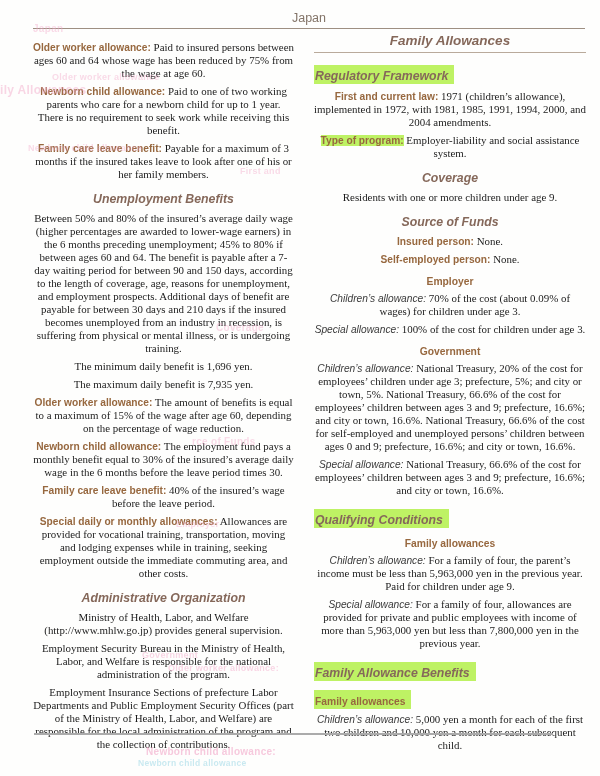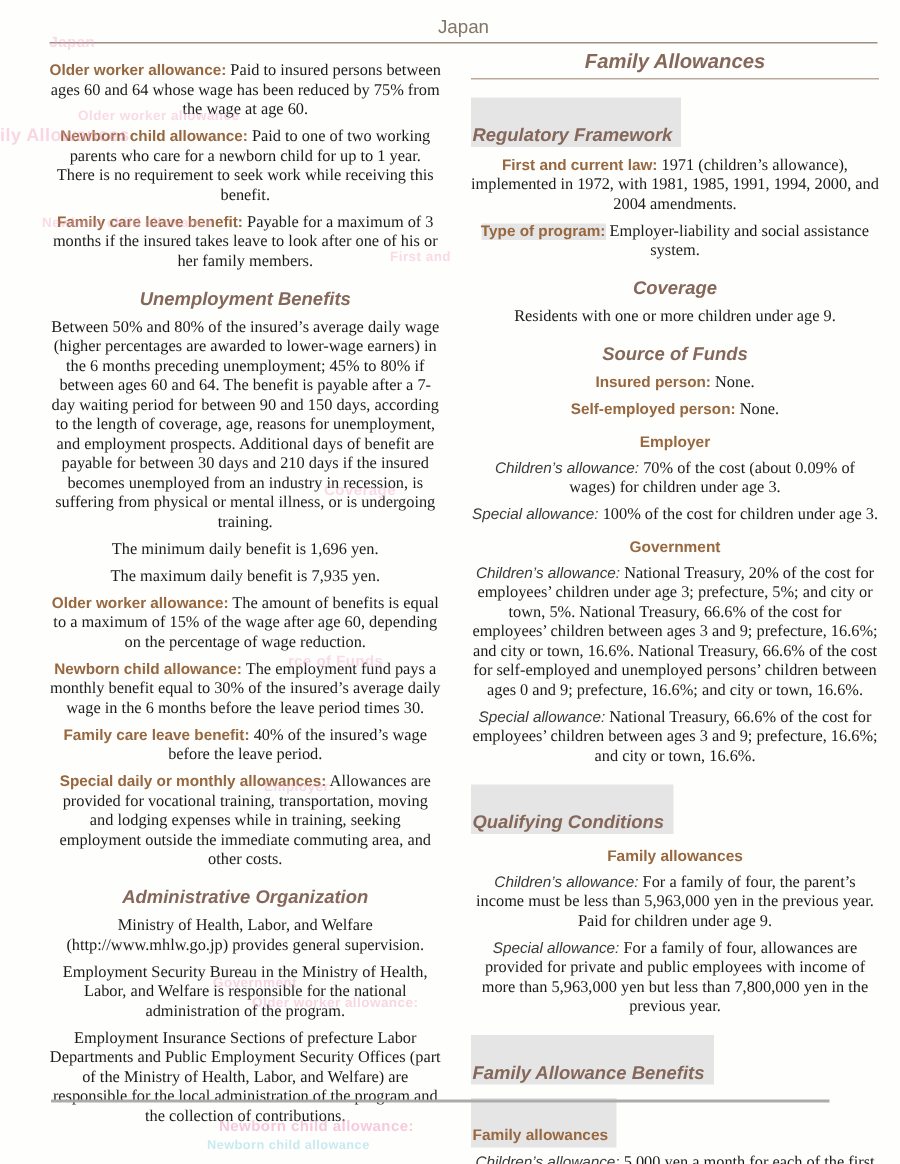--- a/index.html
+++ b/index.html
@@ -14,22 +14,22 @@
   p.para{margin:0 0 5px 0;}
   .lbl{font-family:"Liberation Sans",sans-serif;font-weight:bold;font-size:10.2px;color:#97683f;}
   .ilbl{font-family:"Liberation Sans",sans-serif;font-style:italic;font-size:10.2px;color:#3a3a3a;}
   h1.title{font-family:"Liberation Sans",sans-serif;font-style:italic;font-weight:bold;
         font-size:13.5px;color:#85685a;margin:0 0 2px 0;padding-bottom:5px;
         border-bottom:1px solid #b9aa9b;}
   h2.sec{font-family:"Liberation Sans",sans-serif;font-style:italic;font-weight:bold;
         font-size:12.3px;color:#85685a;margin:12px 0 6px 0;}
   h3.sub{font-family:"Liberation Sans",sans-serif;font-weight:bold;font-size:10.3px;
         color:#97683f;margin:9px 0 4px 0;}
-  .bleed{background:#e5e5e5;display:table;padding:19px 6px 1px 1px;}
-  .bleed-inline{background:#e5e5e5;}
+  .bleed{background:#bef264;display:table;padding:5px 6px 1px 1px;}
+  .bleed-inline{background:#bef264;}
   .bottom-rule{position:absolute;left:34px;top:733px;width:519px;height:2px;background:#ababab;}
   .ghost{position:absolute;font-family:"Liberation Sans",sans-serif;font-weight:bold;
         color:#f2a6c8;opacity:.55;white-space:nowrap;letter-spacing:.3px;}
   .ghost.it{}
   .ghost.cyan{color:#9ed8e6;}
 </style>
 </head>
 <body>
 
 <div class="page">
@@ -142,21 +142,21 @@
       <span>5,000 yen a month for each of the first two children and 10,000 yen a month for each subsequent child.</span>
     </p>
   </div>
 
   <div class="bottom-rule"></div>
 
   <span class="ghost" style="left:33px;top:23px;font-size:10px;opacity:.4;">Japan</span>
   <span class="ghost" style="left:52px;top:72px;font-size:9px;opacity:.4;">Older worker allowance</span>
   <span class="ghost it" style="left:0px;top:83px;font-size:12px;opacity:.45;">ily Allowances</span>
   <span class="ghost" style="left:28px;top:143px;font-size:9px;opacity:.4;">Newborn child allowance</span>
-  <span class="ghost" style="left:260px;top:166px;font-size:9px;opacity:.4;">First and</span>
+  <span class="ghost" style="left:240px;top:166px;font-size:9px;opacity:.4;">First and</span>
   <span class="ghost it" style="left:216px;top:322px;font-size:10px;opacity:.4;">Coverage</span>
   <span class="ghost it" style="left:192px;top:436px;font-size:10px;opacity:.4;">rce of Funds</span>
   <span class="ghost" style="left:176px;top:519px;font-size:9px;opacity:.4;">Employer</span>
   <span class="ghost" style="left:142px;top:650px;font-size:9px;opacity:.45;">Government</span>
   <span class="ghost" style="left:168px;top:663px;font-size:9px;opacity:.45;">Older worker allowance:</span>
   <span class="ghost" style="left:146px;top:746px;font-size:10px;opacity:.6;">Newborn child allowance:</span>
   <span class="ghost cyan" style="left:138px;top:758px;font-size:8.5px;opacity:.55;">Newborn child allowance</span>
 
 </div>
 

